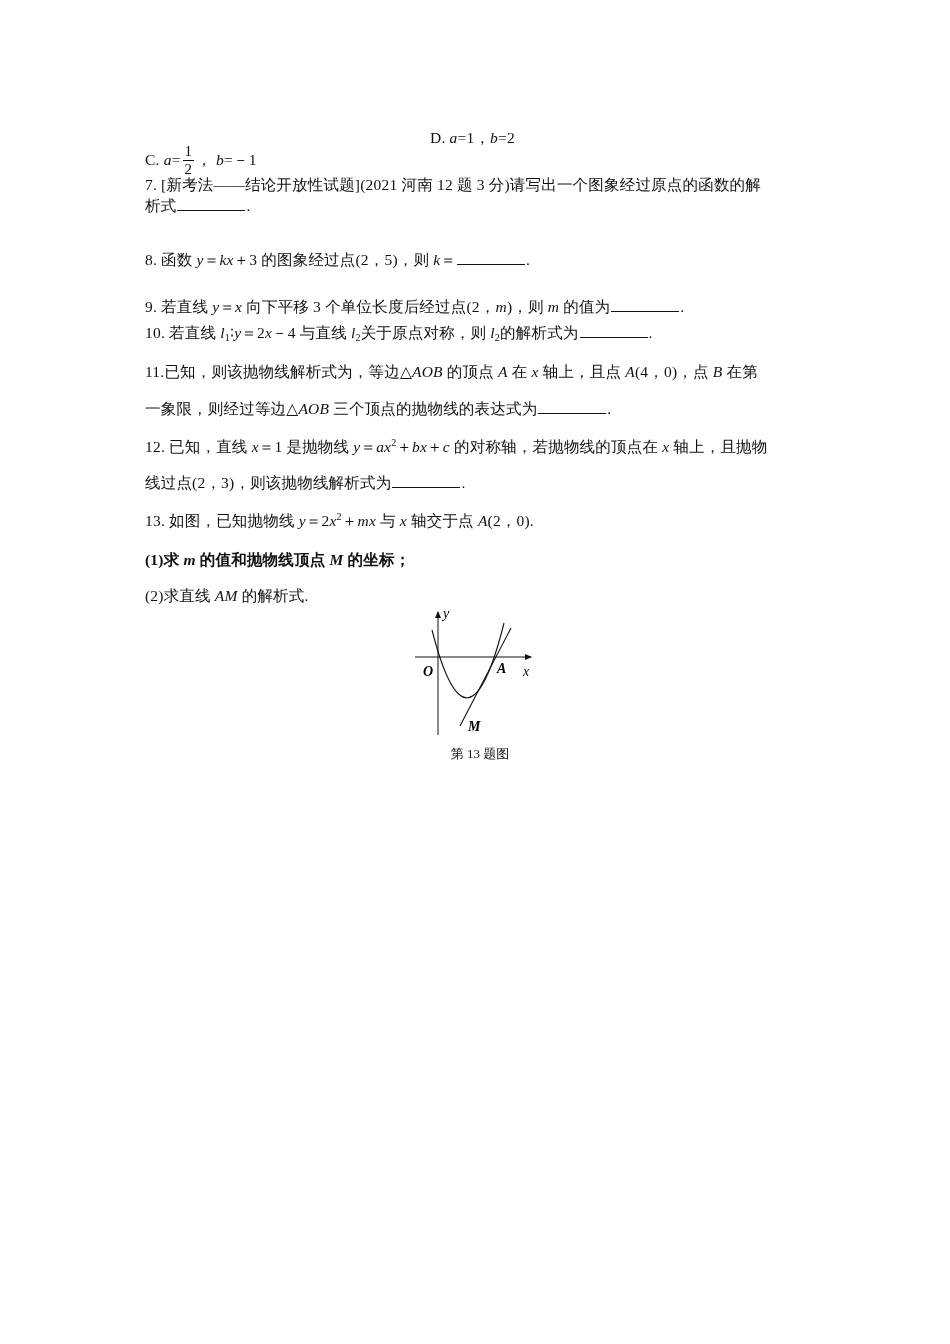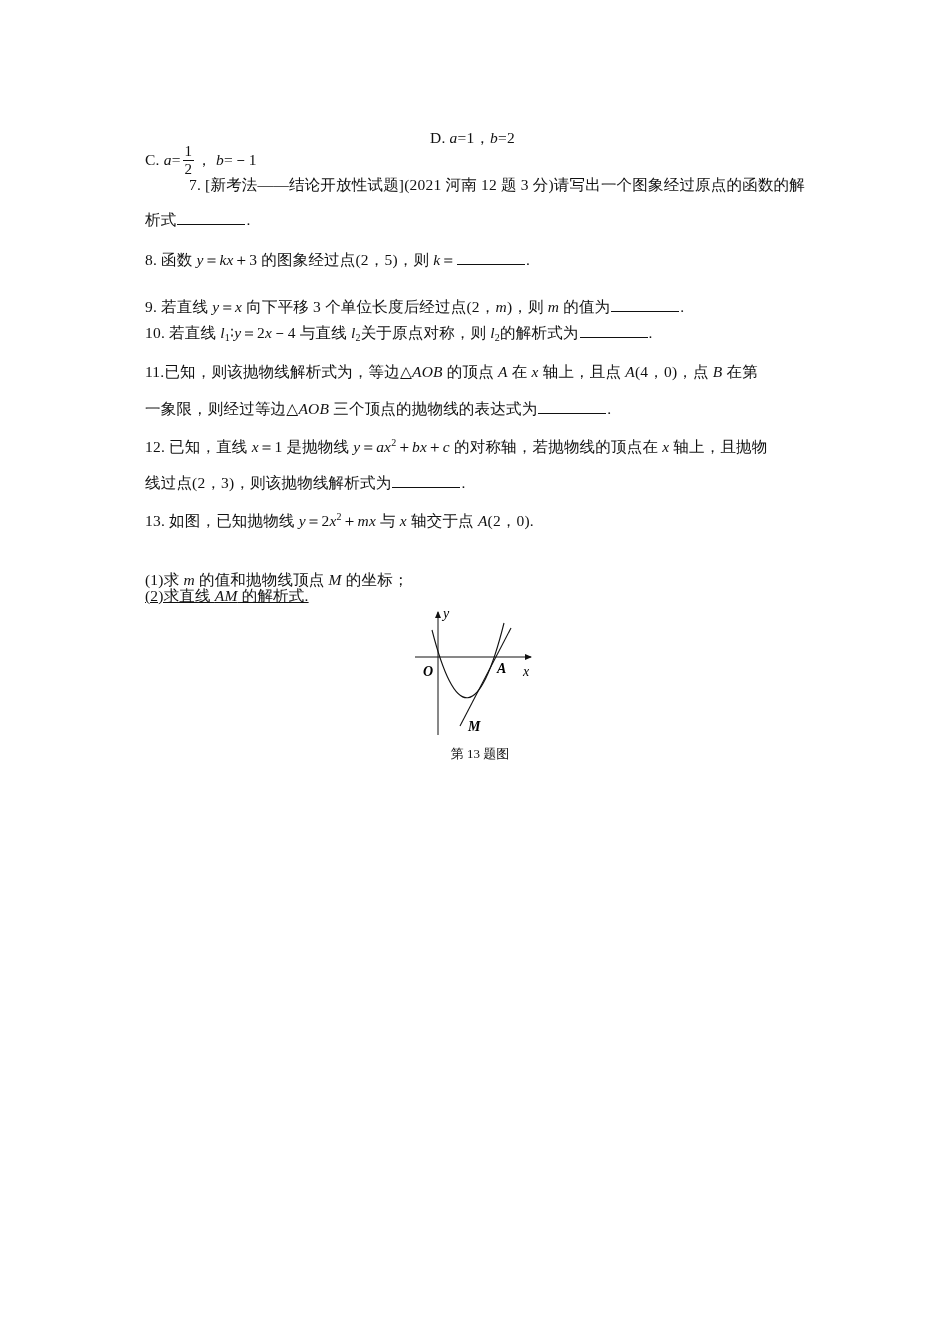--- a/index.html
+++ b/index.html
@@ -34,25 +34,25 @@
         <span class="den">2</span>
       </span><span>，</span>
     <span class="i">b</span><span>=－1</span>
   </span>
 </div>
 <div class="line" style="top:128px; left:414px;margin-left:16px;">
   <span>D.</span>
   <span class="i">a</span><span>=1，</span><span class="i">b</span><span>=2</span>
 </div>
 
-<div class="line" style="top:175px;margin-left:44px;">
+<div class="line" style="top:175px;">
   <span>7.</span>
   <span>[新考法——结论开放性试题](2021 河南 12 题 3 分)请写出一个图象经过原点的函数的解</span>
 </div>
-<div class="line" style="top:210px;">
+<div class="line" style="top:196px;">
   <span>析式</span><span class="blank"></span><span>.</span>
 </div>
 
 <div class="line" style="top:250px;">
   <span>8.</span><span> 函数 </span><span class="i">y</span><span>＝</span><span class="i">kx</span><span>＋3 的图象经过点(2，5)，则 </span><span class="i">k</span><span>＝</span><span class="blank"></span><span>.</span>
 </div>
 
 <div class="line" style="top:297px;">
   <span>9.</span><span> 若直线 </span><span class="i">y</span><span>＝</span><span class="i">x</span><span> 向下平移 3 个单位长度后经过点(2，</span><span class="i">m</span><span>)，则 </span><span class="i">m</span><span> 的值为</span><span class="blank"></span><span>.</span>
 </div>
@@ -71,24 +71,24 @@
 <div class="line" style="top:437px;">
   <span>12.</span><span> 已知，直线 </span><span class="i">x</span><span>＝1 是抛物线 </span><span class="i">y</span><span>＝</span><span class="i">ax</span><sup>2</sup><span>＋</span><span class="i">bx</span><span>＋</span><span class="i">c</span><span> 的对称轴，若抛物线的顶点在 </span><span class="i">x</span><span> 轴上，且抛物</span>
 </div>
 <div class="line" style="top:473px;">
   <span>线过点(2，3)，则该抛物线解析式为</span><span class="blank"></span><span>.</span>
 </div>
 
 <div class="line" style="top:511px;">
   <span>13.</span><span> 如图，已知抛物线 </span><span class="i">y</span><span>＝2</span><span class="i">x</span><sup>2</sup><span>＋</span><span class="i">mx</span><span> 与 </span><span class="i">x</span><span> 轴交于点 </span><span class="i">A</span><span>(2，0).</span>
 </div>
-<div class="line" style="top:570px;">
+<div class="line" style="top:550px;font-weight:bold;">
   <span>(1)求 </span><span class="i">m</span><span> 的值和抛物线顶点 </span><span class="i">M</span><span> 的坐标；</span>
 </div>
-<div class="line" style="top:586px;text-decoration:underline;">
+<div class="line" style="top:586px;">
   <span>(2)求直线 </span><span class="i">AM</span><span> 的解析式.</span>
 </div>
 
 <div class="figure">
   <svg width="150" height="145" viewBox="0 0 150 145">
     <defs>
       <marker id="arr" markerWidth="8" markerHeight="8" refX="6" refY="3" orient="auto">
         <path d="M0,0 L7,3 L0,6 Z" fill="#111"></path>
       </marker>
     </defs>

